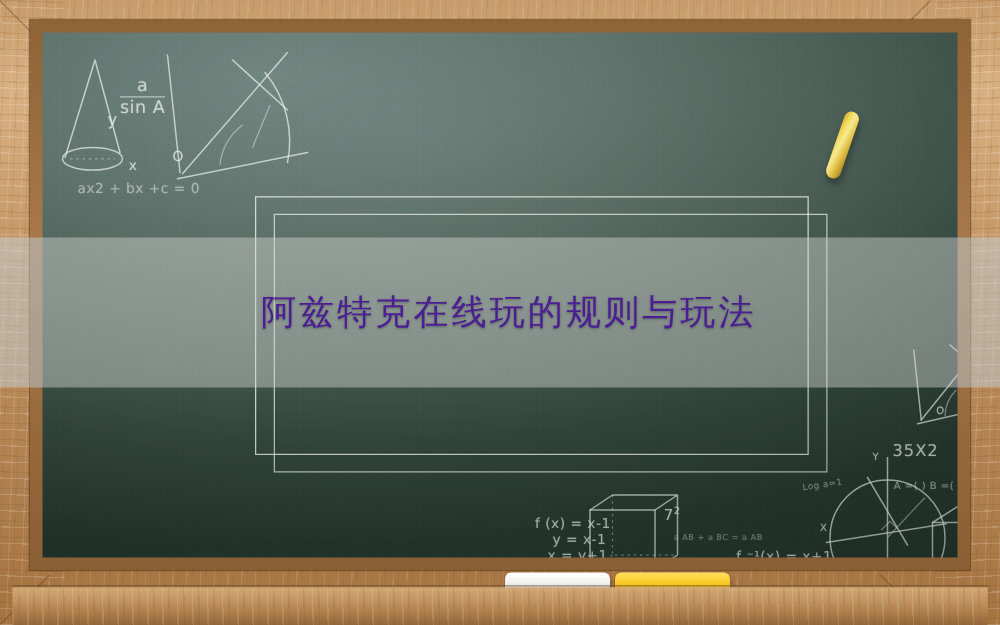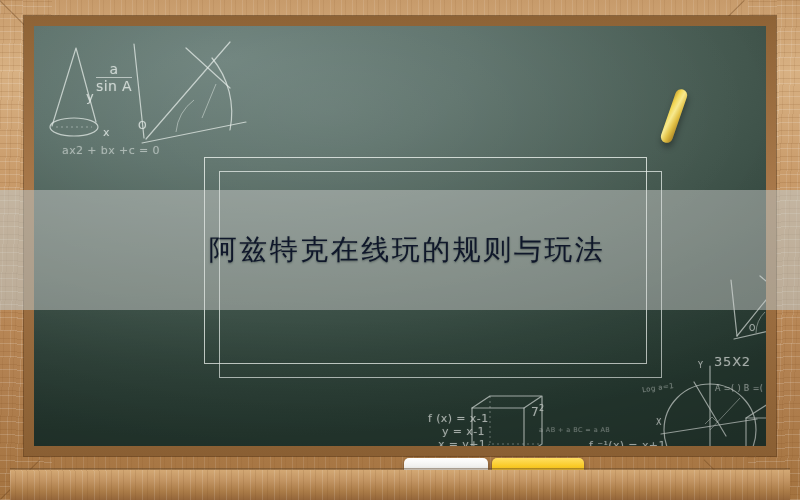--- a/index.html
+++ b/index.html
@@ -110,21 +110,21 @@
 
   
   .band{
     position:absolute;left:0;top:190px;width:800px;height:120px;
     background:rgba(206,213,209,.46);
     backdrop-filter:saturate(.7);
   }
   .title{
     position:absolute;left:0;top:190px;width:800px;height:120px;
     display:flex;align-items:center;justify-content:center;
-    color:#0f172a;
+    color:#4c1d95;
     font-family:"DejaVu Sans","Liberation Sans",sans-serif;
     font-size:28px;letter-spacing:2.5px;font-weight:400;
     text-shadow:0 1px 2px rgba(30,45,40,.45);
     padding-left:14px;
   }
 
   
   .chalk-stick{
     position:absolute;left:668px;top:88px;width:12px;height:56px;
     border-radius:6px;

